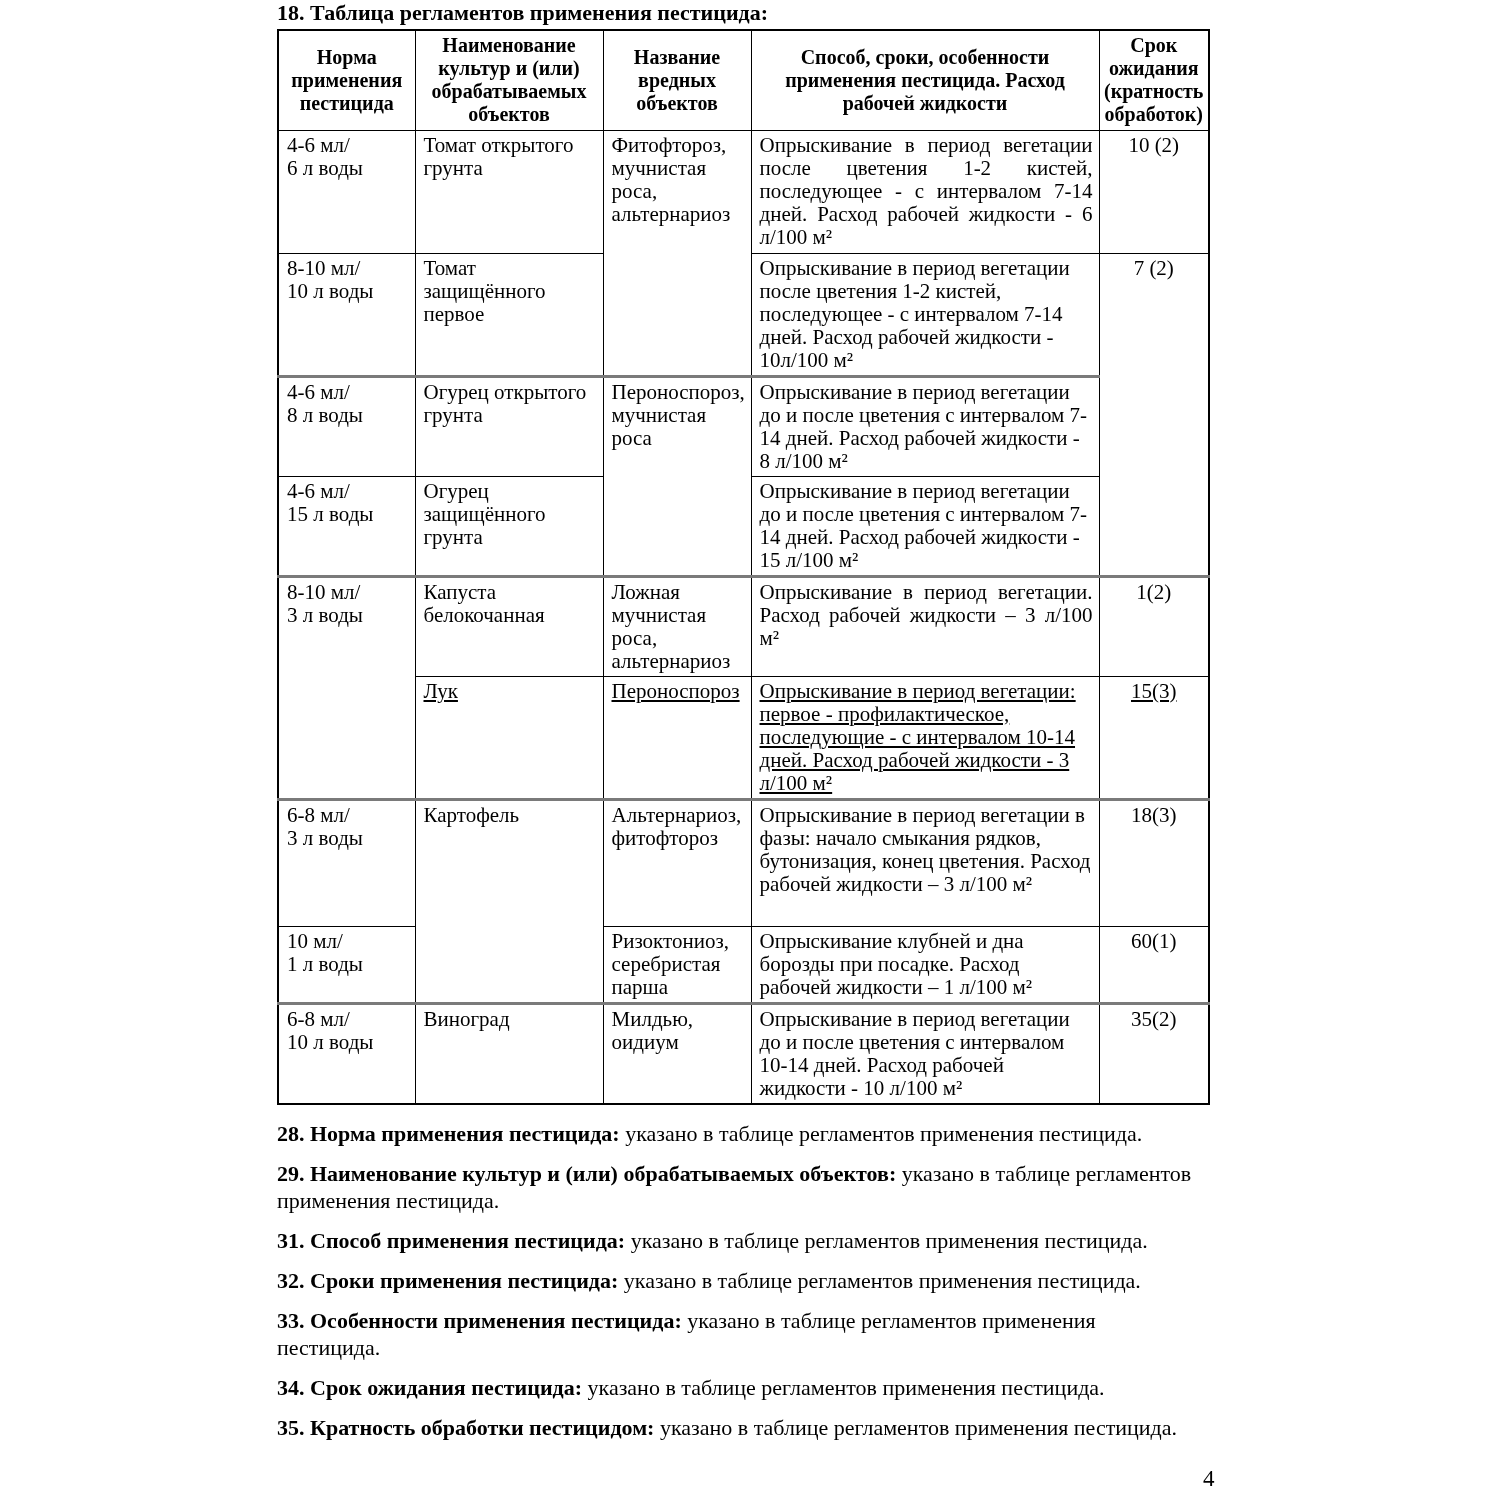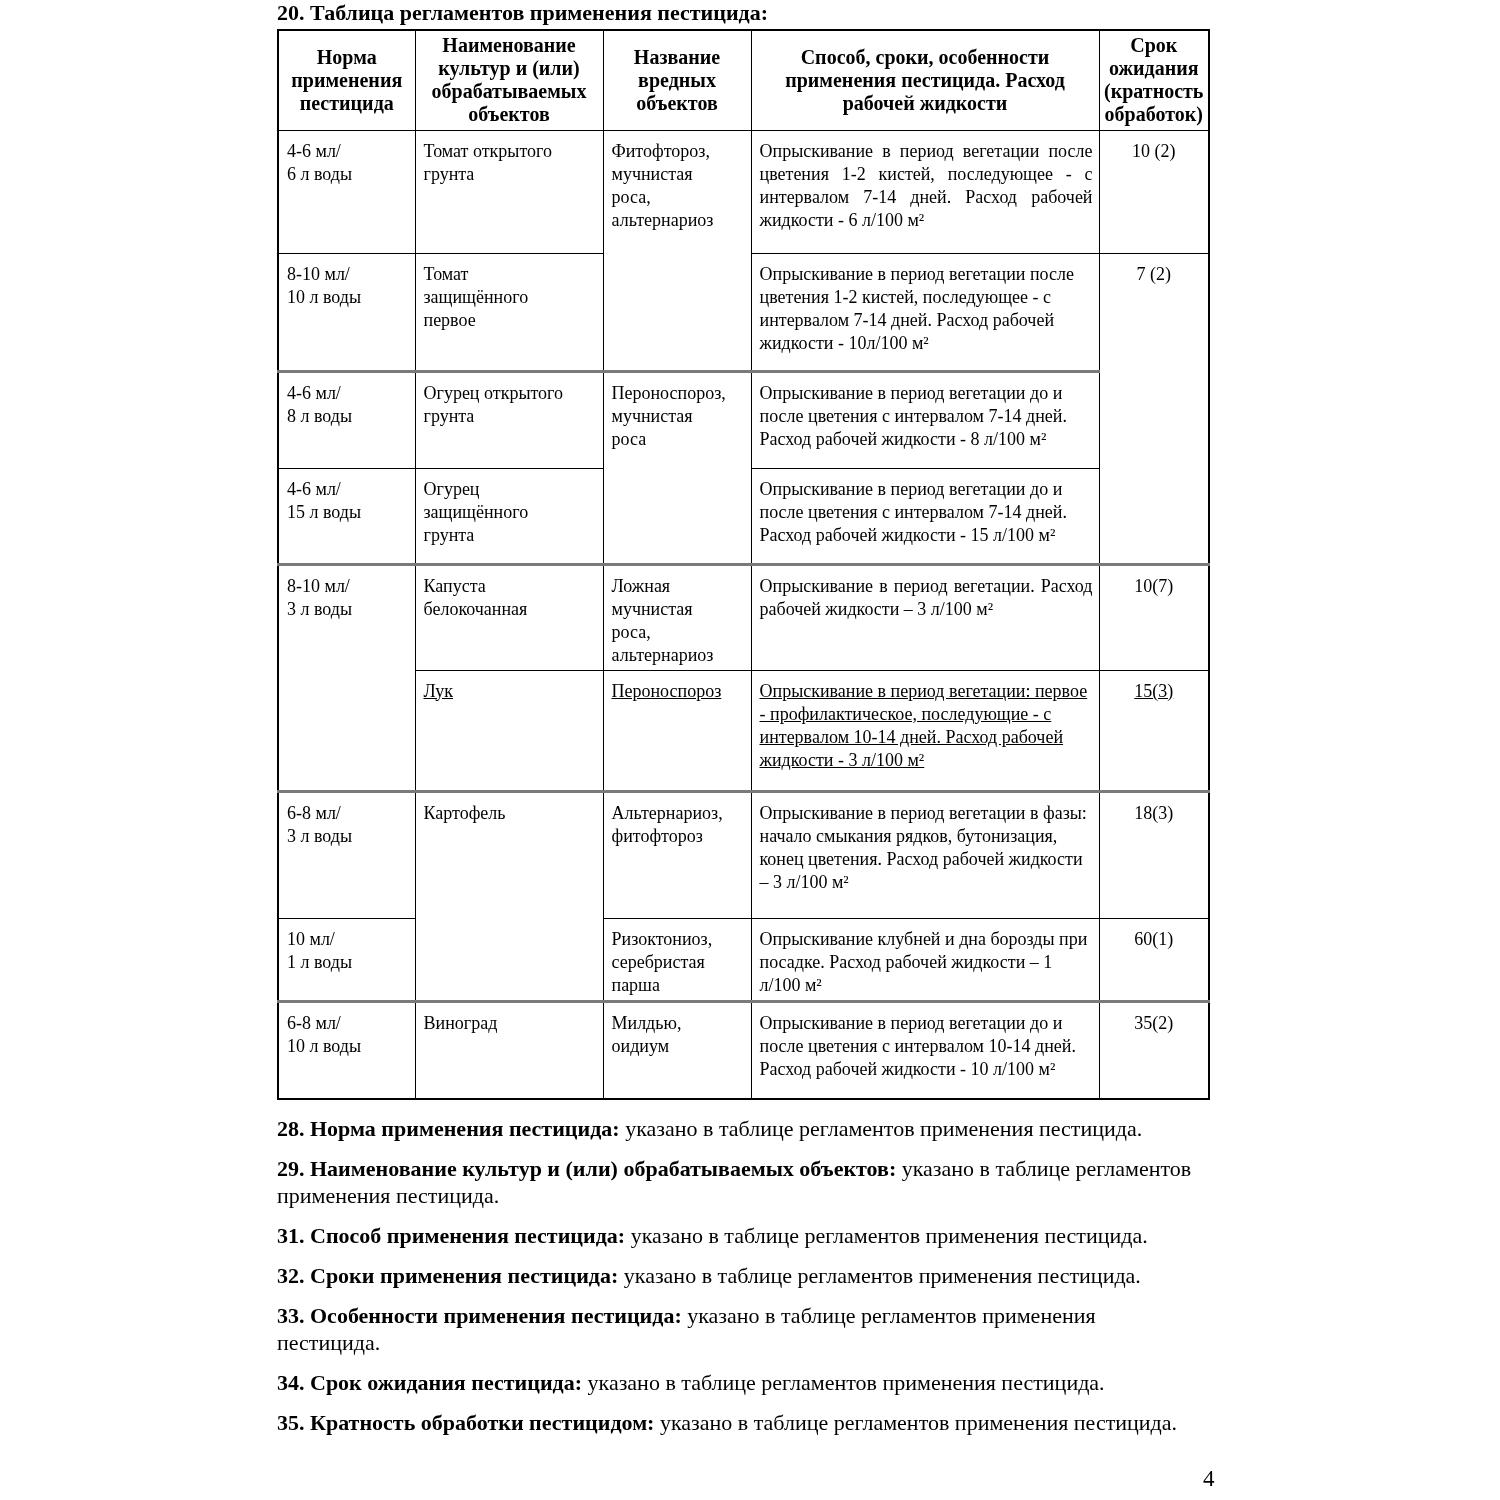--- a/index.html
+++ b/index.html
@@ -17,24 +17,24 @@
   }
 
   table.reg {
     border-collapse: collapse;
     table-layout: fixed;
     width: 931px;
     border: 2px solid #000;
   }
   .reg th, .reg td {
     border: 1px solid #000;
-    font-size: 18px;
+    font-size: 21px;
     line-height: 23px;
     vertical-align: top;
-    padding: 9px 6px 3px 8px;
+    padding: 3px 6px 3px 8px;
     overflow: hidden;
   }
   .reg th {
     font-size: 20px;
     line-height: 23px;
     font-weight: bold;
     text-align: center;
     vertical-align: middle;
     padding: 2px;
     white-space: pre-line;
@@ -64,21 +64,21 @@
     left: 1203px; top: 1466px;
     font-size: 23px;
   }
 </style>
 </head>
 <body>
 
 <div class="page">
   <div class="content">
 
-    <p class="doc-title">20. Таблица регламентов применения пестицида:</p>
+    <p class="doc-title">18. Таблица регламентов применения пестицида:</p>
 
     <table class="reg">
       <colgroup>
         <col style="width:137px">
         <col style="width:188px">
         <col style="width:148px">
         <col style="width:348px">
         <col style="width:110px">
       </colgroup>
       <thead>
@@ -145,21 +145,21 @@
         <tr class="h-r5 thick-top">
           <td class="pre" rowspan="2">8-10 мл/
 3 л воды</td>
           <td class="pre">Капуста
 белокочанная</td>
           <td class="pre">Ложная
 мучнистая
 роса,
 альтернариоз</td>
           <td class="justify">Опрыскивание в период вегетации. Расход рабочей жидкости – 3 л/100 м²</td>
-          <td class="center">10(7)</td>
+          <td class="center">1(2)</td>
         </tr>
         <tr class="h-r6">
           <td class="pre">Лук</td>
           <td class="pre">Пероноспороз</td>
           <td>Опрыскивание в период вегетации: первое - профилактическое, последующие - с интервалом 10-14 дней. Расход рабочей жидкости - 3 л/100 м²</td>
           <td class="center">15(3)</td>
         </tr>
         <tr class="h-r7 thick-top">
           <td class="pre">6-8 мл/
 3 л воды</td>

